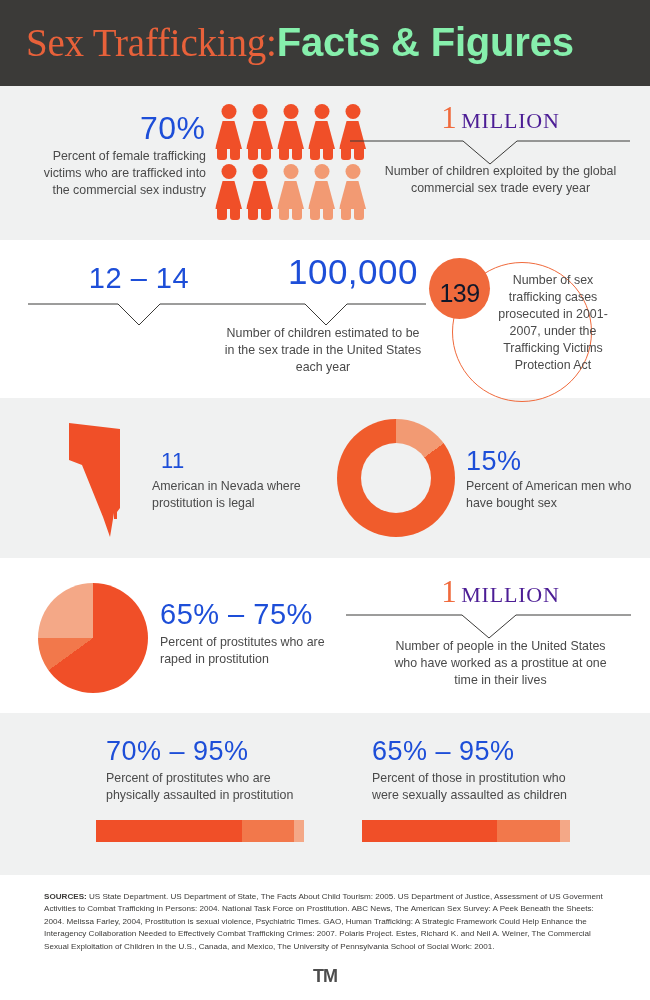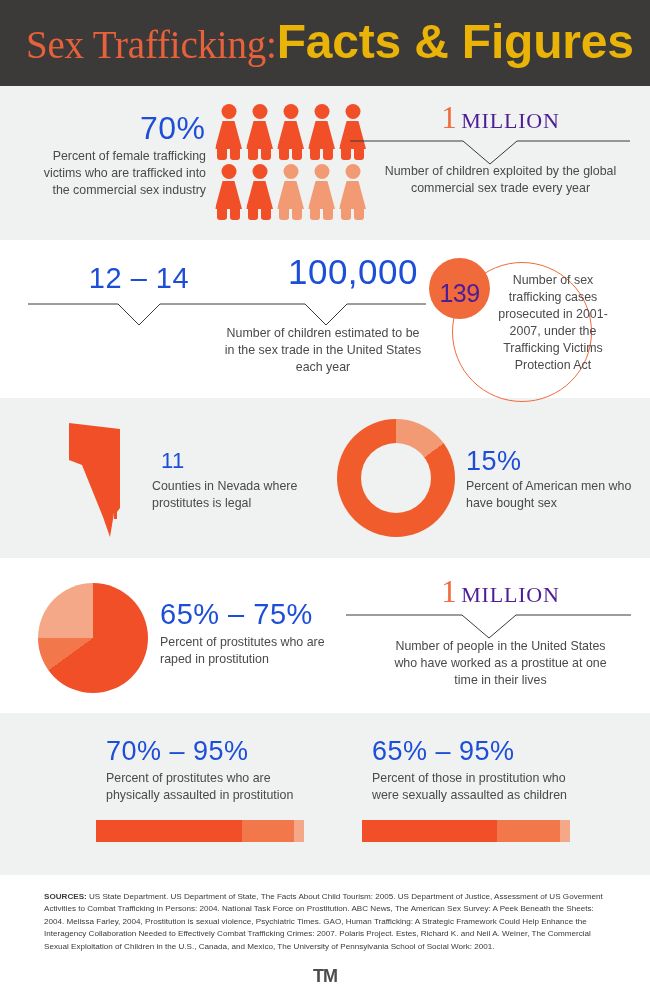--- a/index.html
+++ b/index.html
@@ -32,24 +32,24 @@
     line-height: 46px;
     letter-spacing: -0.2px;
     white-space: nowrap;
   }
   .ht-orange {
     color: #e8613a;
     font-family: "Liberation Serif", serif;
     font-weight: 400;
   }
   .ht-white {
-    color: #eab308;
+    color: #86efac;
     font-weight: bold;
     font-family: "Liberation Sans", sans-serif;
-    font-size: 48px;
+    font-size: 40px;
   }
 
   
   .band { position: absolute; left: 0; width: 650px; }
   .band-gray  { background: #f0f1f1; }
   .band-white { background: #ffffff; }
 
   .band1 { top: 86px;  height: 154px; }
   .band2 { top: 240px; height: 158px; }
   .band3 { top: 398px; height: 160px; }
@@ -159,21 +159,21 @@
     border-radius: 50%;
   }
   .circle-filled {
     position: absolute; left: 429px; top: 258px;
     width: 61px; height: 61px;
     border-radius: 50%;
     background: #f06a3c;
     display: flex; align-items: center; justify-content: center;
   }
   .circle-filled span {
-    color: #4c1d95; font-size: 25px; letter-spacing: -0.5px; margin-top: 10px;
+    color: #0f172a; font-size: 25px; letter-spacing: -0.5px; margin-top: 10px;
   }
   .s2r-desc {
     position: absolute; left: 490px; top: 272px;
     width: 126px; text-align: center;
   }
 
   
   .nevada {
     position: absolute; left: 60px; top: 420px;
     width: 78px; height: 120px;
@@ -368,21 +368,21 @@
   <div class="circle-filled">
     <span>139</span>
   </div>
 
   <div class="nevada">
     <svg width="78" height="120" viewBox="0 0 78 120">
       <path d="M9 3 L60 9 L60 88 L57 92 L57 99 L54 99 L54 93 L50 117 L43 97 L22 45 L9 40 Z" fill="#f04f28"></path>
     </svg>
   </div>
   <div class="bignum s3-num">11</div>
-  <div class="desc s3-desc">Counties in Nevada where prostitutes is legal</div>
+  <div class="desc s3-desc">American in Nevada where prostitution is legal</div>
 
   <div class="donut"></div>
   <div class="bignum s3r-num">15%</div>
   <div class="desc s3r-desc">Percent of American men who have bought sex</div>
 
   <div class="pie"></div>
   <div class="bignum s4-num">65% – 75%</div>
   <div class="desc s4-desc">Percent of prostitutes who are raped in prostitution</div>
 
   <div class="s4r-num">

